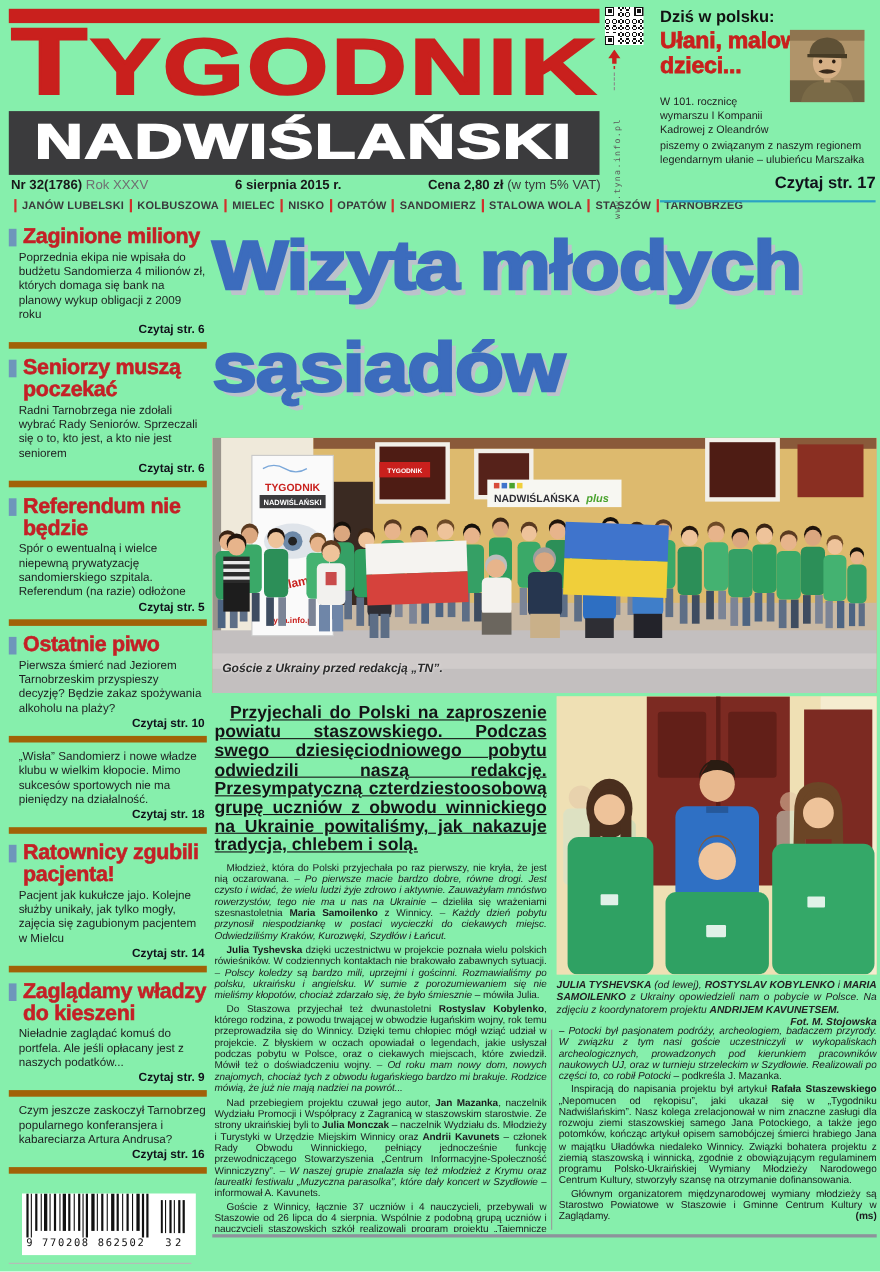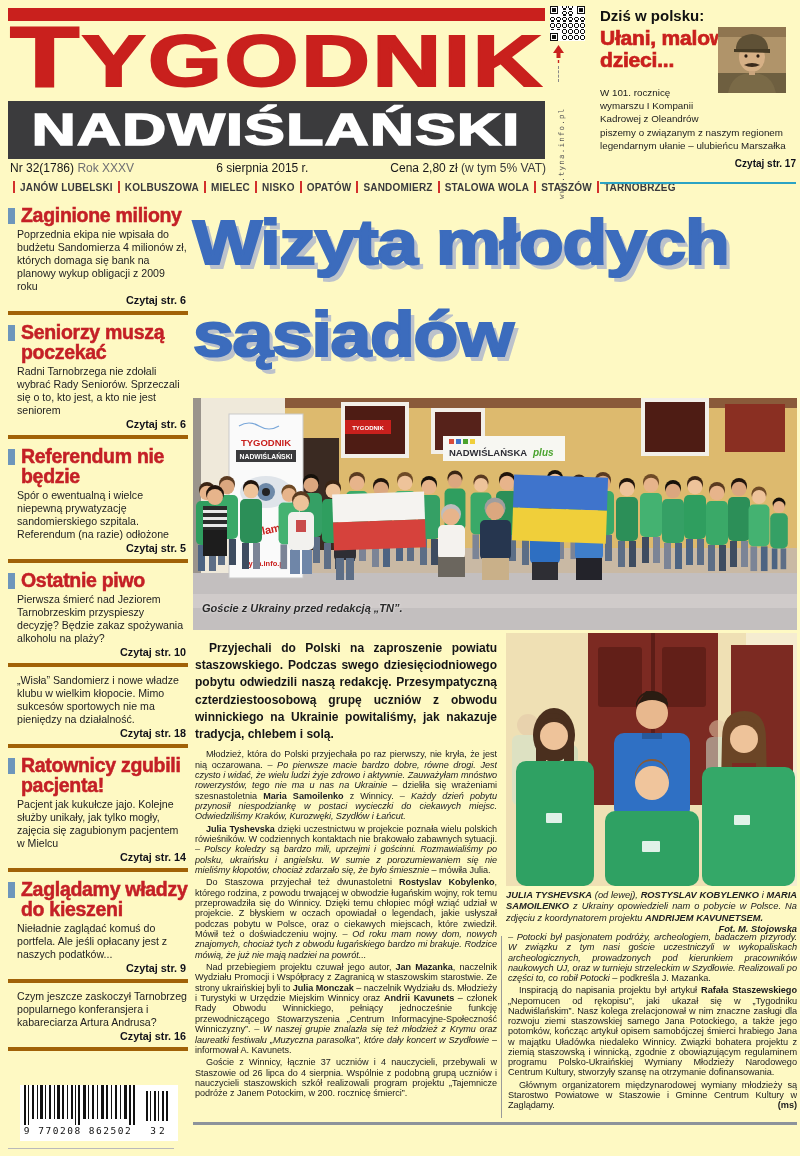--- a/index.html
+++ b/index.html
@@ -1,76 +1,76 @@
 <!DOCTYPE html>
 <html><head>
 <meta charset="utf-8">
 <style>
   html,body{margin:0;padding:0;background:#fff;}
-  .page{position:relative;width:800px;height:1156px;background:#fef9c3;overflow:hidden;
+  .page{position:relative;width:800px;height:1156px;background:#86efac;overflow:hidden;
         font-family:"Liberation Sans",sans-serif;color:#1c1c1e;}
   
   .mast-bar{position:absolute;left:8px;top:8px;width:537px;height:13px;background:#c9201d;}
   .mast-title{position:absolute;left:10px;top:14px;width:537px;height:86px;color:#c9201d;
         font-size:72px;font-weight:bold;line-height:84px;letter-spacing:2px;
         -webkit-text-stroke:2px #c9201d;transform:scaleX(1.32);transform-origin:left top;white-space:nowrap;}
   .mast-title::first-letter{font-size:86px;}
   .mast-box{position:absolute;left:8px;top:101px;width:537px;height:58px;background:#3b3b3d;
         display:flex;align-items:center;justify-content:center;}
   .mast-box span{display:inline-block;color:#fff;font-size:44px;font-weight:bold;letter-spacing:1px;
         -webkit-text-stroke:1.6px #fff;transform:scaleX(1.38);white-space:nowrap;}
   .issue-row{position:absolute;left:10px;top:161px;width:536px;display:flex;justify-content:space-between;
         font-size:12px;color:#3a3a3c;}
-  .issue-row .b{font-weight:normal;color:#18181a;}
+  .issue-row .b{font-weight:bold;color:#18181a;}
   .issue-row .dim{color:#6f6f72;font-weight:normal;}
   .city-row{position:absolute;left:8px;top:181px;width:556px;display:flex;align-items:flex-end;
         font-size:10px;font-weight:bold;color:#3a3a3c;letter-spacing:.2px;}
   .city-row .sep{width:2px;height:12px;background:#d2302c;margin:0 5px;flex:0 0 auto;}
   .city-row .city{white-space:nowrap;}
   
   .qr{position:absolute;left:550px;top:6px;width:35px;height:35px;}
   .up-arrow{position:absolute;left:552px;top:45px;width:13px;height:18px;}
   .dash-trail{position:absolute;left:558px;top:66px;height:16px;border-left:1px dashed #8a8a8a;}
   .vert-url{position:absolute;left:566px;top:190px;transform:rotate(-90deg);transform-origin:left bottom;
         font-family:"DejaVu Sans Mono",monospace;font-size:7.5px;color:#5a5a5a;letter-spacing:1.2px;white-space:nowrap;}
   .teaser{position:absolute;left:600px;top:7px;width:196px;}
   .teaser-kicker{font-size:15px;font-weight:bold;color:#111;}
   .teaser-title{margin-top:3px;font-size:21px;line-height:22px;font-weight:bold;color:#c9201d;
         -webkit-text-stroke:.7px #c9201d;letter-spacing:-.2px;}
   .portrait{position:absolute;left:718px;top:27px;width:68px;height:66px;}
   .teaser-body{position:absolute;left:600px;top:86px;width:196px;font-size:9.8px;line-height:13.2px;color:#222;}
   .teaser-body .spacer{float:right;width:84px;height:32px;}
   .teaser-read{position:absolute;left:600px;top:158px;width:196px;text-align:right;
-        font-size:10px;font-weight:bold;color:#10101a;}
+        font-size:15px;font-weight:bold;color:#10101a;}
   .teal-line{position:absolute;left:600px;top:182px;width:196px;height:2px;background:#2ba3c4;}
   
   .sidebar{position:absolute;left:8px;top:205px;width:180px;}
-  .s-item{border-bottom:4px solid #a16207;padding-bottom:5px;margin-bottom:7px;}
+  .s-item{border-bottom:6px solid #a16207;padding-bottom:5px;margin-bottom:7px;}
   .s-title{position:relative;margin:0 0 3px 0;padding-left:13px;font-size:19.5px;line-height:20px;
         font-weight:bold;color:#c42026;letter-spacing:-.3px;-webkit-text-stroke:.5px #c42026;}
   .s-title::before{content:"";position:absolute;left:0;top:3px;width:7px;height:16px;background:#6e96bb;}
   .s-body{margin:0;padding-left:9px;font-size:10.6px;line-height:13px;color:#1d1d1f;}
   .s-read{padding-right:2px;text-align:right;font-size:10.8px;font-weight:bold;color:#10101a;margin-top:1px;}
   
   .barcode{position:absolute;left:20px;top:1085px;width:158px;height:56px;background:#fff;}
   .bc-digits{position:absolute;left:0px;top:40px;width:116px;font-family:"DejaVu Sans Mono",monospace;
         font-size:9.5px;letter-spacing:1.5px;color:#111;text-align:center;background:#fff;}
   .bc-addon-digits{position:absolute;left:124px;top:40px;width:30px;font-family:"DejaVu Sans Mono",monospace;
         font-size:9.5px;letter-spacing:3px;color:#111;text-align:center;}
   .side-footline{position:absolute;left:8px;top:1148px;width:166px;height:1px;background:#b9b9b9;}
   
   .headline{position:absolute;left:193px;top:196px;width:606px;color:#3c6cbd;font-weight:bold;
         font-size:63px;line-height:92px;letter-spacing:-1px;-webkit-text-stroke:2.2px #3c6cbd;
         text-shadow:4px 5px 0 #bcc2cb;white-space:nowrap;}
   .headline .hl{display:block;transform:scaleX(1.16);transform-origin:left center;}
   .main-photo{position:absolute;left:193px;top:398px;width:604px;height:232px;overflow:hidden;background:#cbb693;}
   .main-photo-caption{position:absolute;left:202px;top:602px;font-size:11px;font-weight:bold;font-style:italic;
         color:#2a2a2a;text-shadow:0 0 3px rgba(255,255,255,.8);}
-  .lead{margin:0 0 6px 0;font-size:12px;line-height:17.2px;font-weight:bold;color:#141416;
-        text-align:justify;text-indent:14px;}
+  .lead{margin:0 0 6px 0;font-size:16px;line-height:17.2px;font-weight:bold;color:#141416;
+        text-align:justify;text-indent:14px;text-decoration:underline;}
   .col1{position:absolute;left:195px;top:640px;width:302px;height:480px;overflow:hidden;}
   .col2{position:absolute;left:508px;top:932px;width:289px;height:190px;overflow:hidden;}
   .body-p{margin:0 0 2px 0;font-size:9.1px;line-height:10.35px;color:#1b1b1d;text-align:justify;
         text-indent:11px;letter-spacing:-.05px;}
   .col2 .body-p{font-size:9.2px;line-height:10.25px;}
   .noindent{text-indent:0;}
   .b{font-weight:bold;}
   .i{font-style:italic;}
   .br{font-weight:bold;float:right;}
   .credit{float:right;font-weight:bold;}

